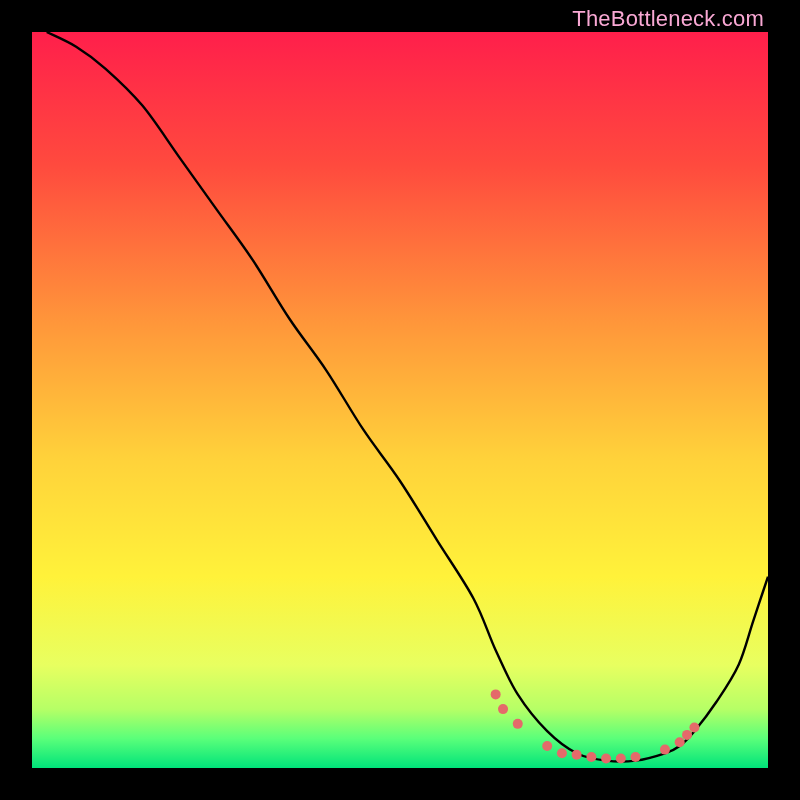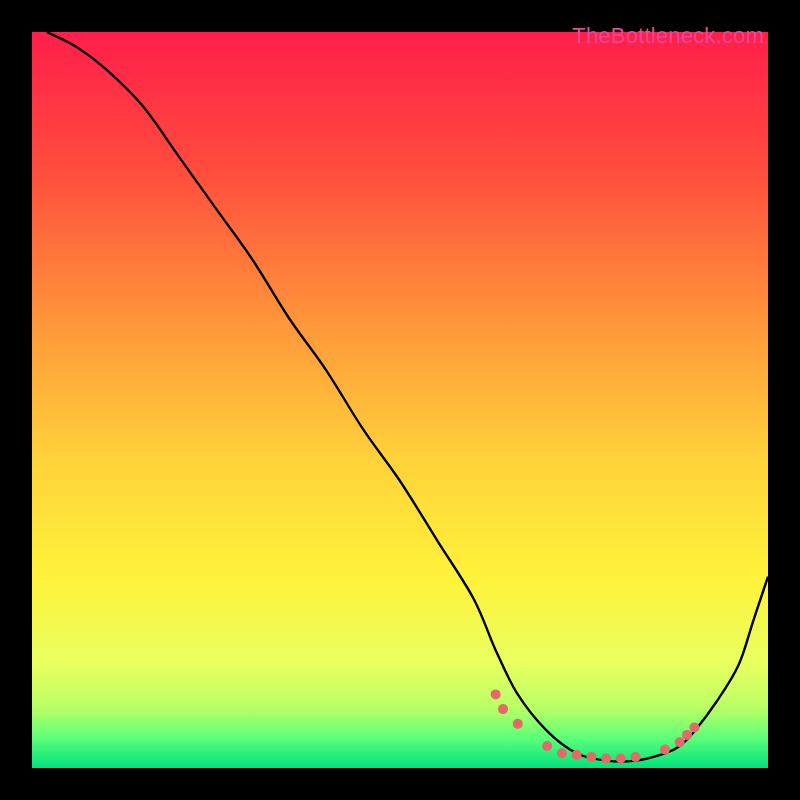--- a/index.html
+++ b/index.html
@@ -21,23 +21,23 @@
   }
   .plot-area {
     position: absolute;
     left: 0;
     top: 0;
     width: 736px;
     height: 736px;
   }
   .watermark {
     position: absolute;
-    top: 23px;
+    top: 6px;
     right: 36px;
-    color: #ec4899;
+    color: #f9a8d4;
     font-size: 22px;
     font-weight: 500;
     letter-spacing: 0.2px;
     pointer-events: none;
     margin-left: 42px;
   }
   svg { display: block; }
 </style>
 </head>
 <body>

